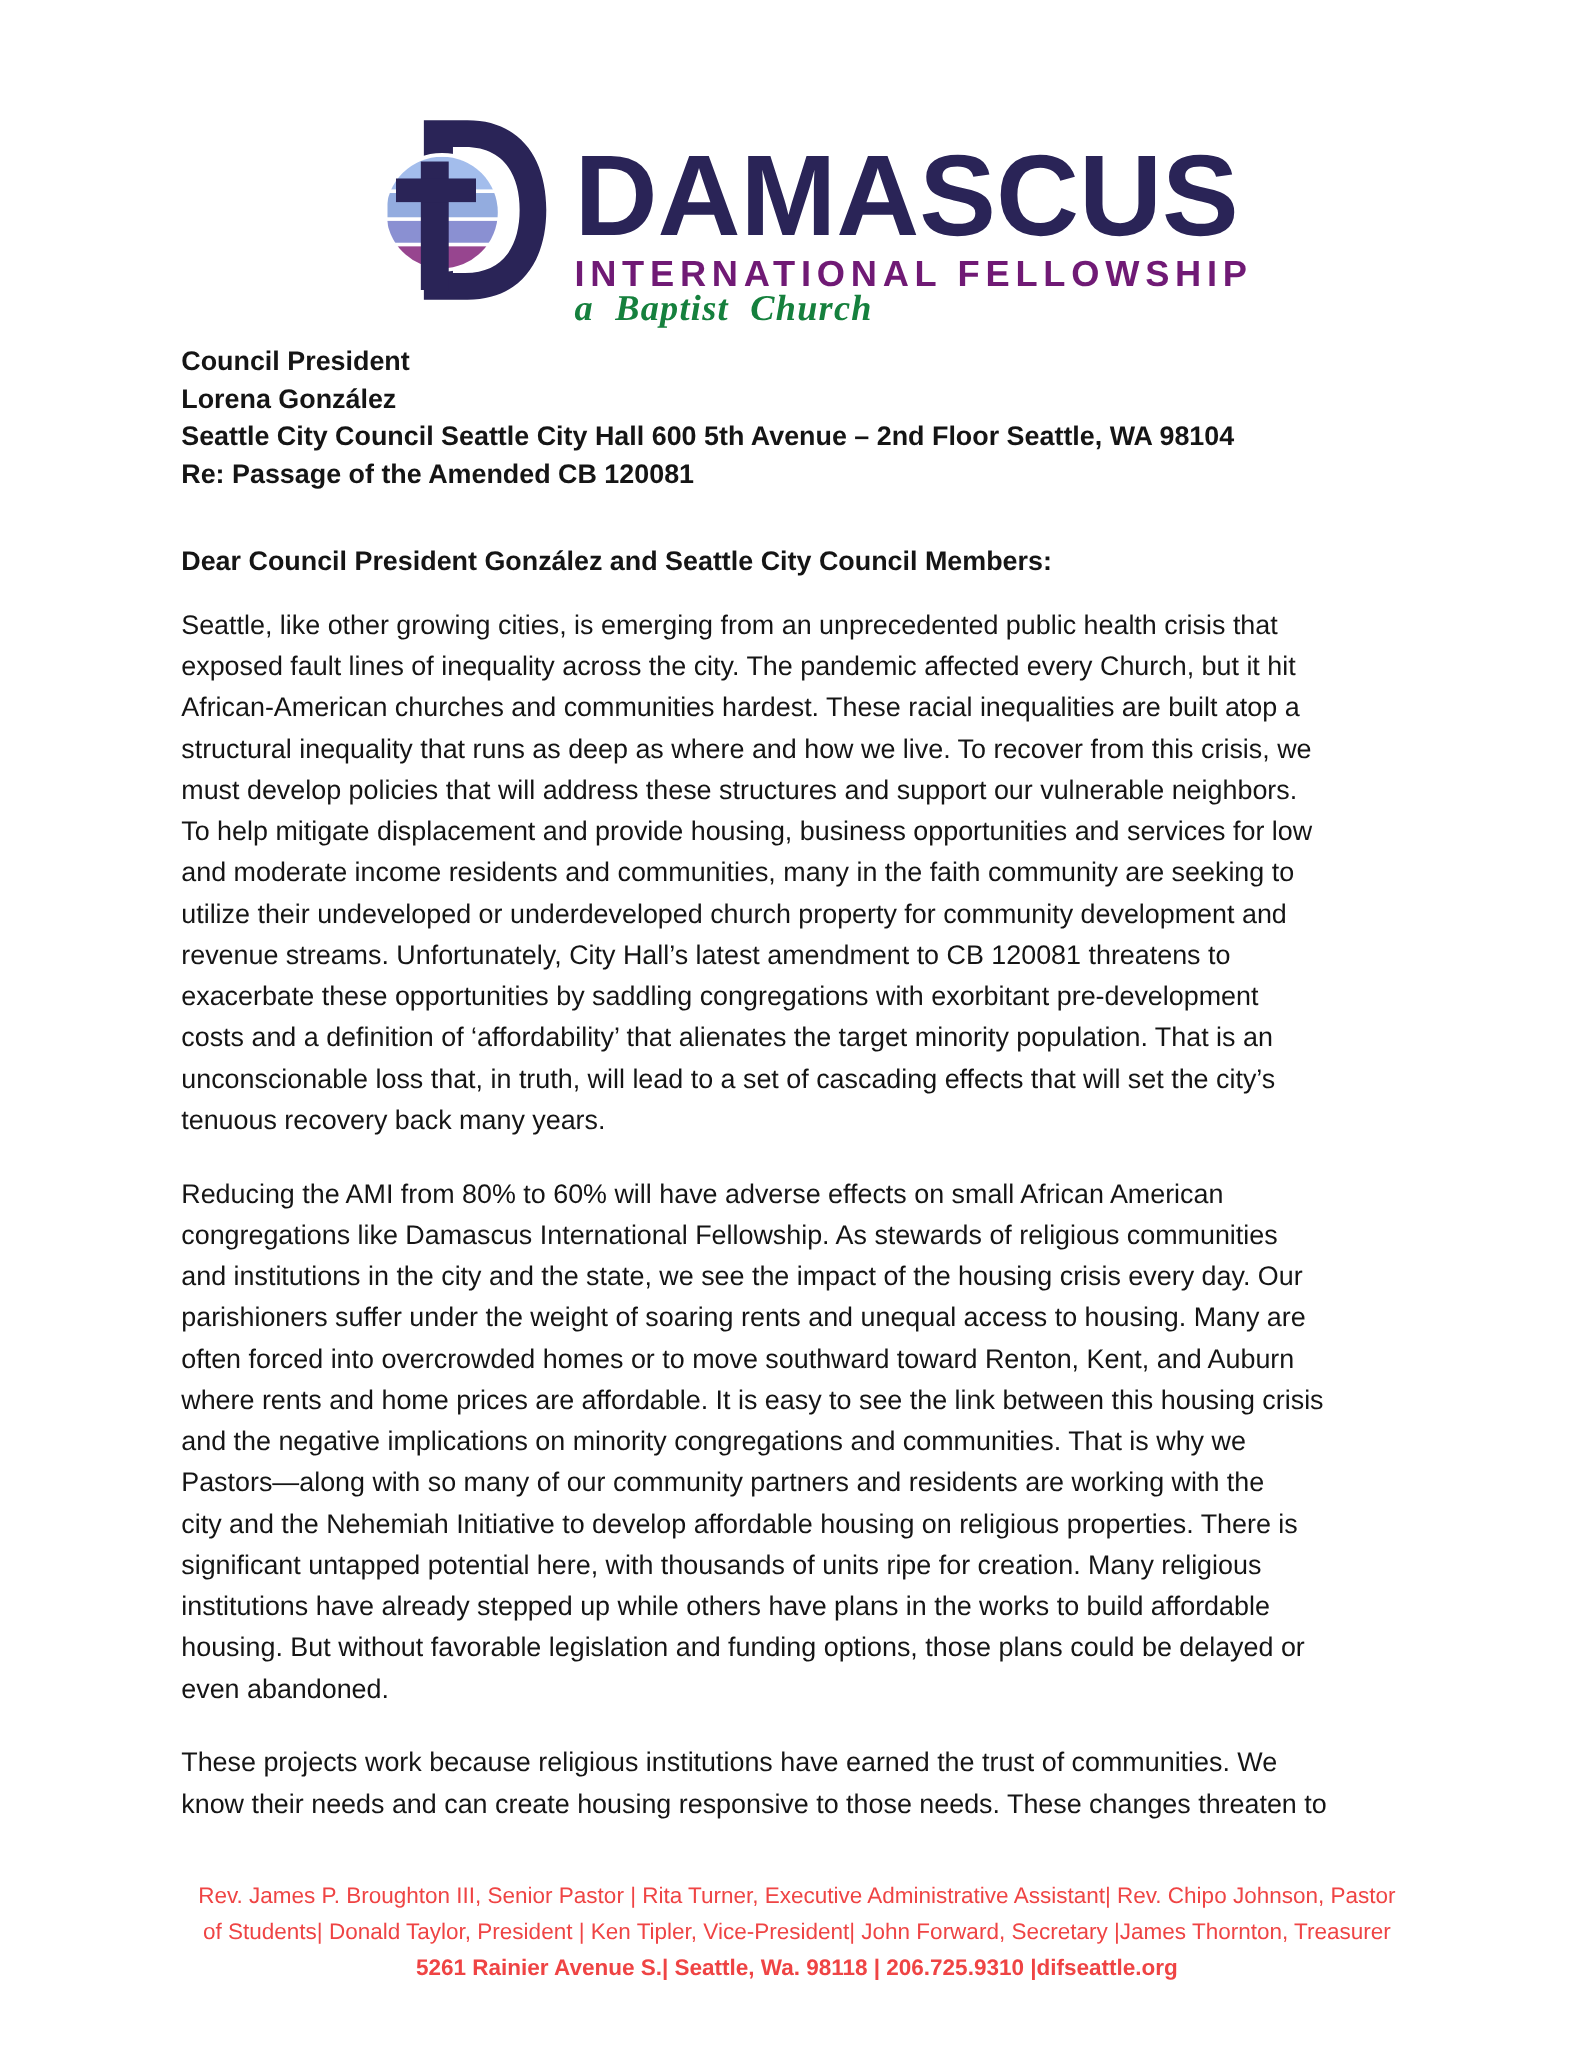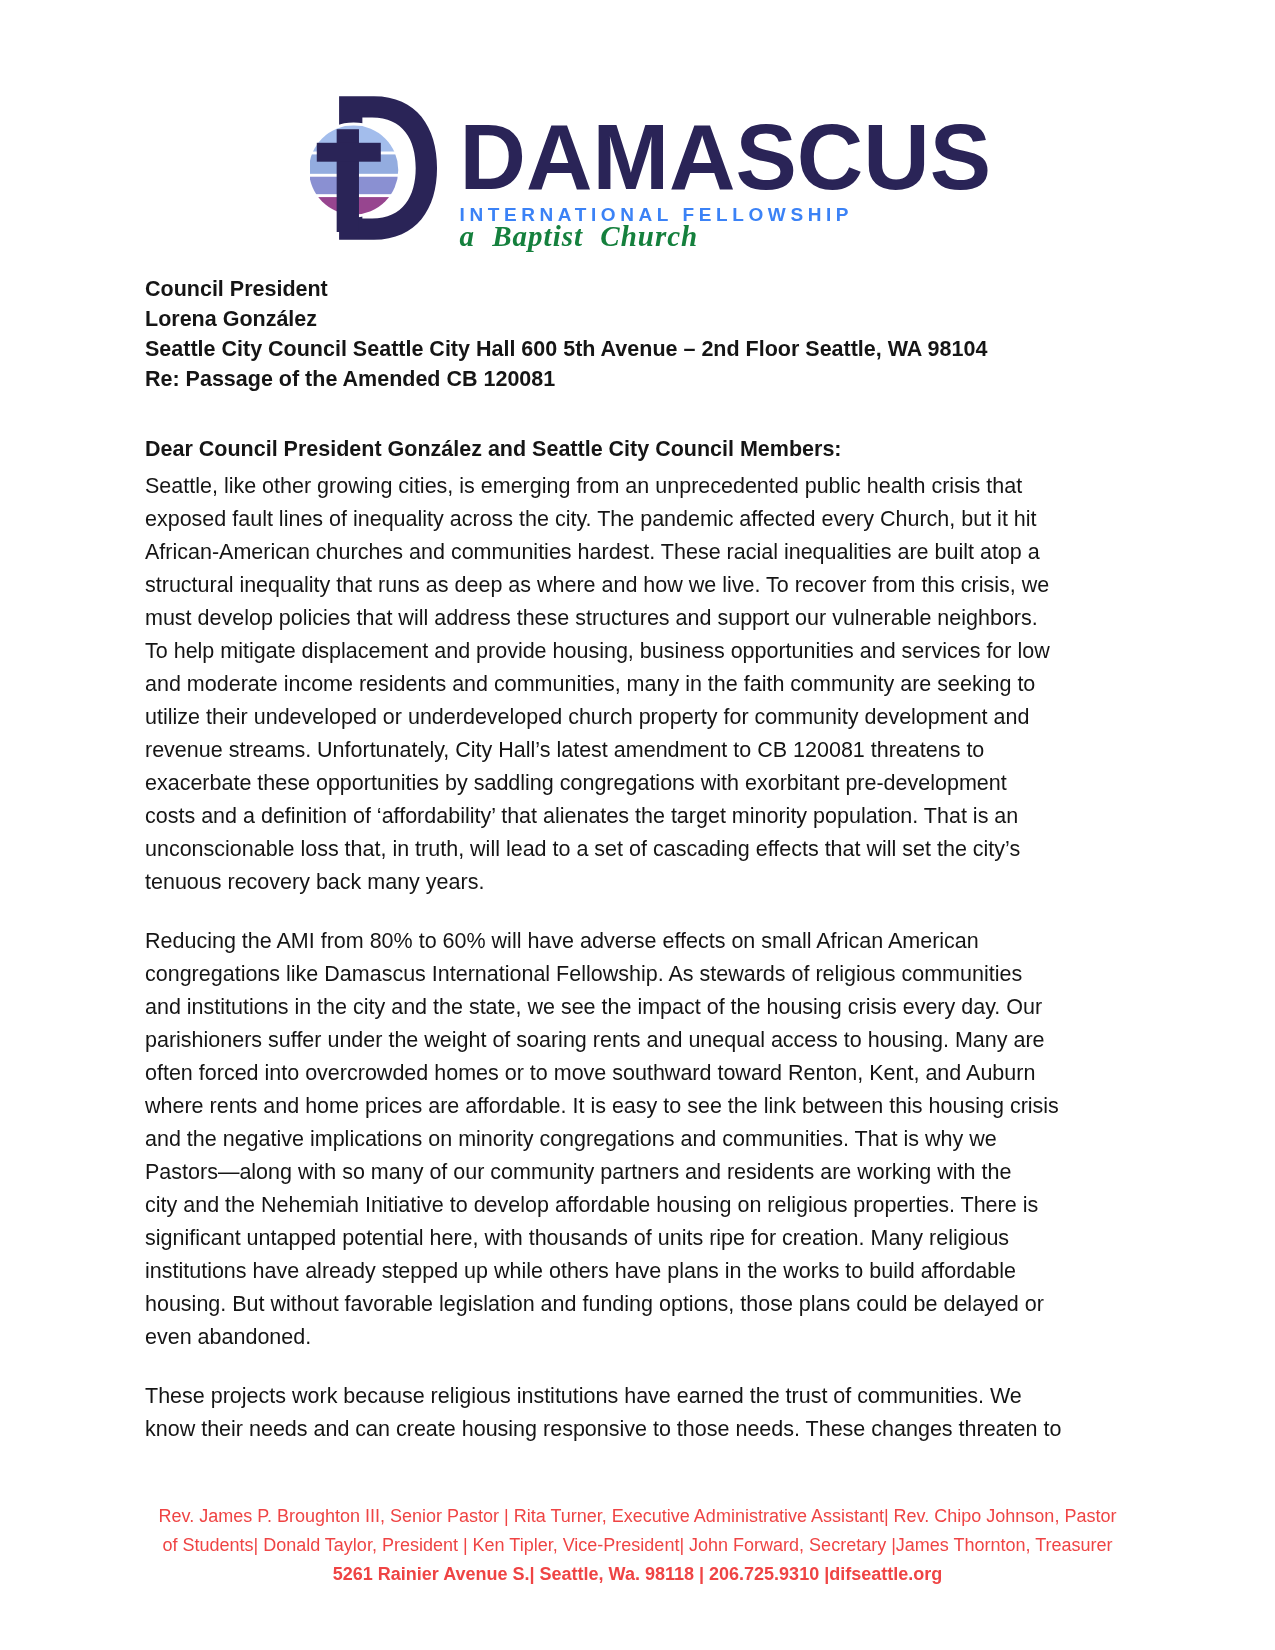--- a/index.html
+++ b/index.html
@@ -20,22 +20,22 @@
     width: 656px; height: 145px;
   }
   .logo-mark { position: absolute; left: 0; top: 0; width: 128px; height: 148px; }
   .logo-text { position: absolute; left: 150px; top: 22px; width: 506px; }
   .logo-name {
     font-size: 92px; line-height: 82px; font-weight: bold;
     color: #2a2457; letter-spacing: 0px; white-space: nowrap;
   }
   .logo-sub {
     margin-top: 6px;
-    font-size: 19px; font-weight: bold; letter-spacing: 4.6px;
-    color: #3b82f6; white-space: nowrap;
+    font-size: 29px; font-weight: bold; letter-spacing: 4.6px;
+    color: #701a75; white-space: nowrap;
   }
   .logo-tag {
     margin-top: -6px;
     font-family: "Liberation Serif", serif;
     font-style: italic; font-weight: bold;
     font-size: 29px; color: #15803d;
     text-align: left; word-spacing: 9px; letter-spacing: 1px;
     white-space: nowrap;
   }
 
@@ -43,21 +43,21 @@
   .content {
     position: absolute;
     left: 145px; top: 246px;
     width: 1005px;
     font-size: 21.5px;
     line-height: 33px;
   }
   .date { font-weight: bold; white-space: pre; }
   .recipient { margin-top: 28px; font-weight: bold; line-height: 30px; white-space: pre; }
   .salutation { margin-top: 39px; font-weight: bold; white-space: pre; }
-  .paragraph { margin-top: 4px; white-space: pre; }
+  .paragraph { margin-top: 18px; white-space: pre; }
   .paragraph + .paragraph { margin-top: 26px; }
 
   
   .page-footer {
     position: absolute;
     top: 1502px; left: 50%;
     transform: translateX(-50%);
     width: 1090px;
     text-align: center;
     font-size: 18px; line-height: 29px;

